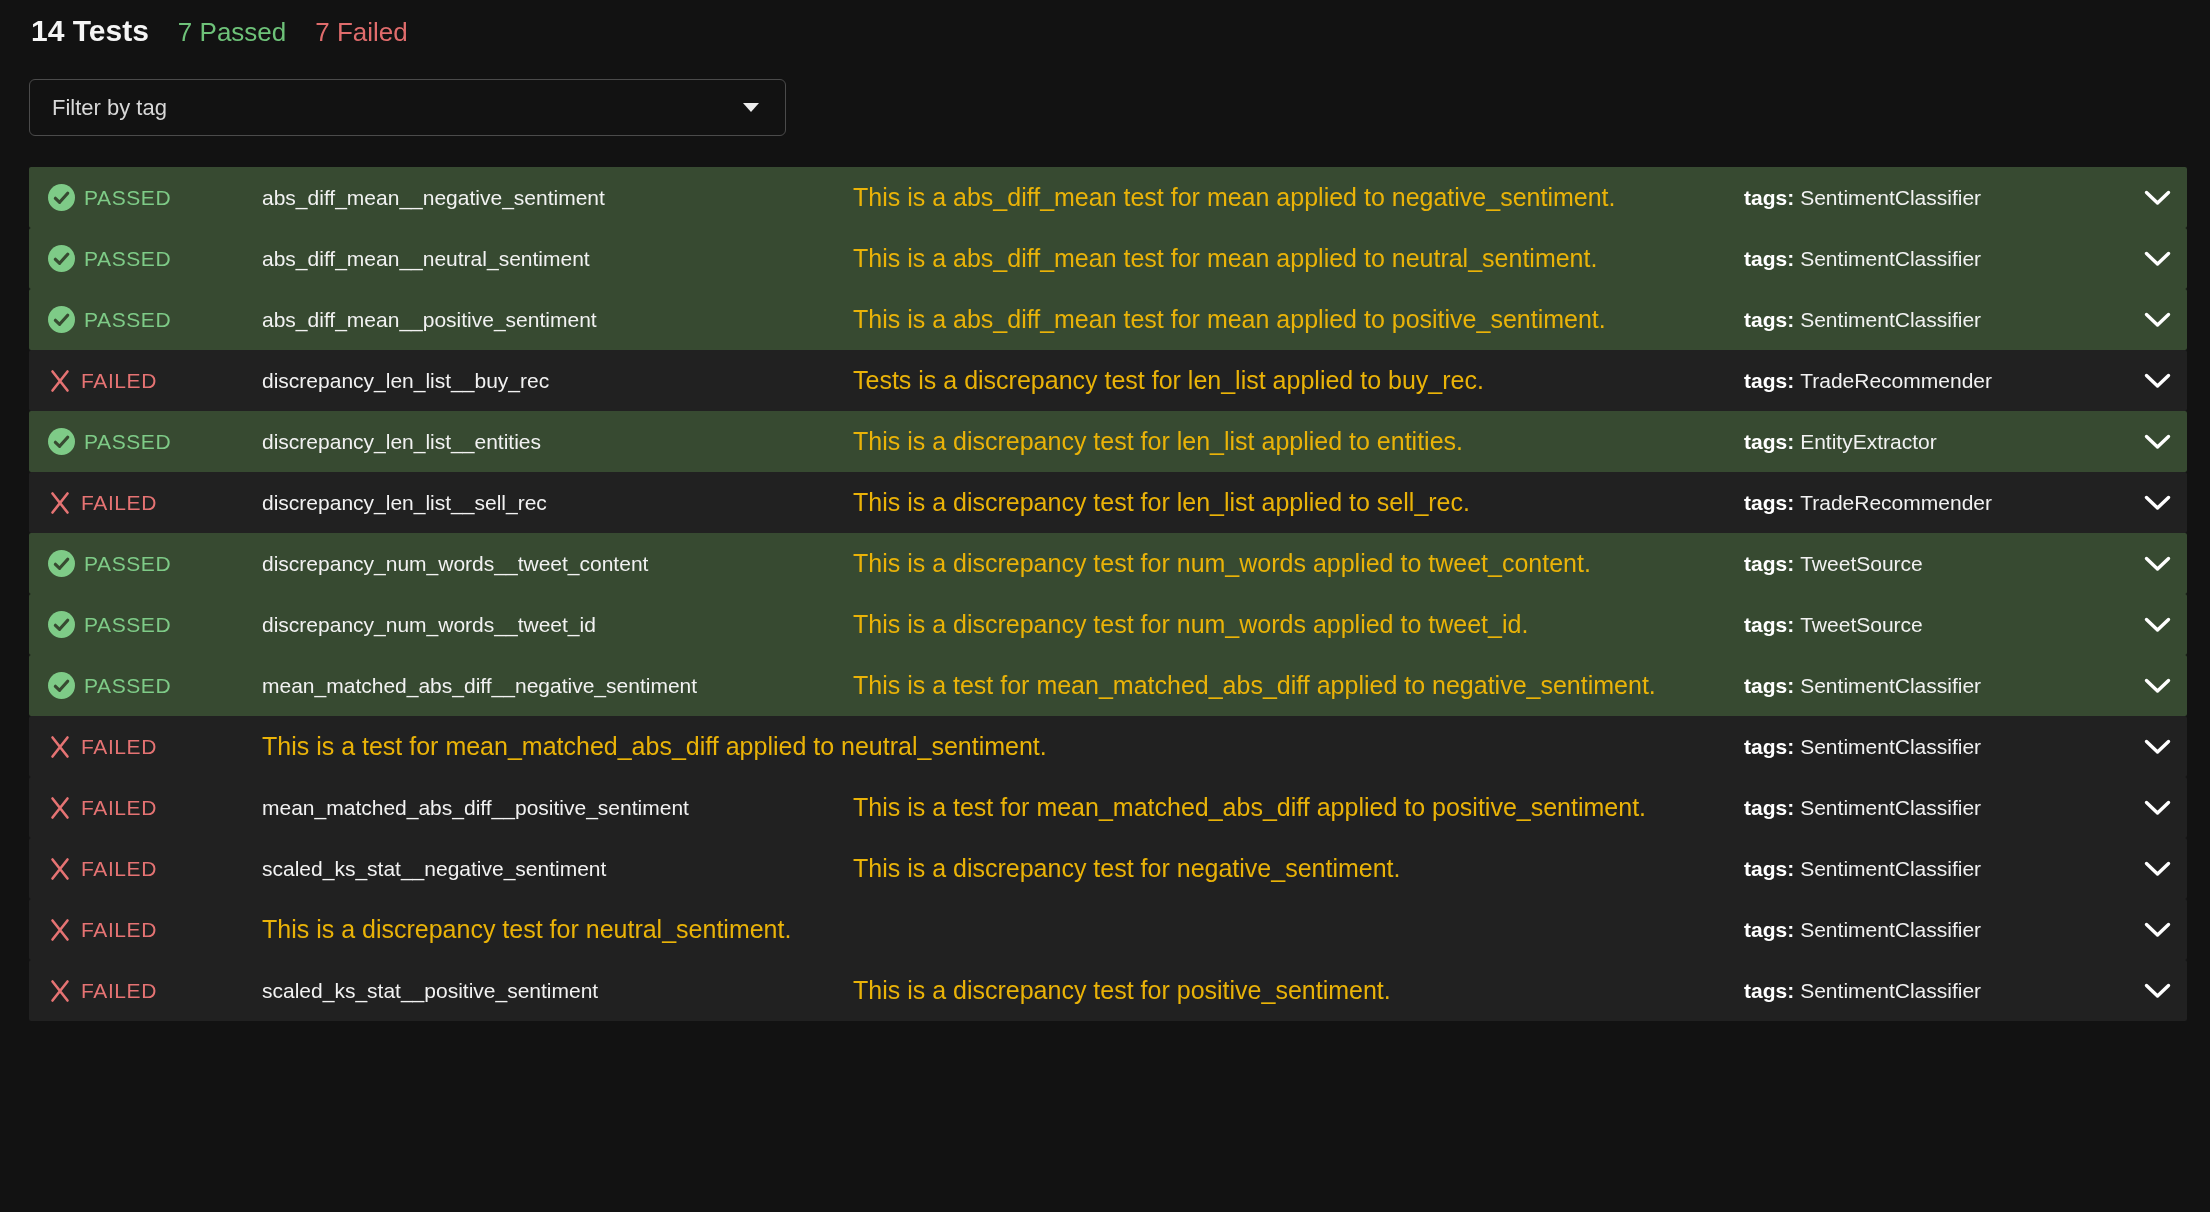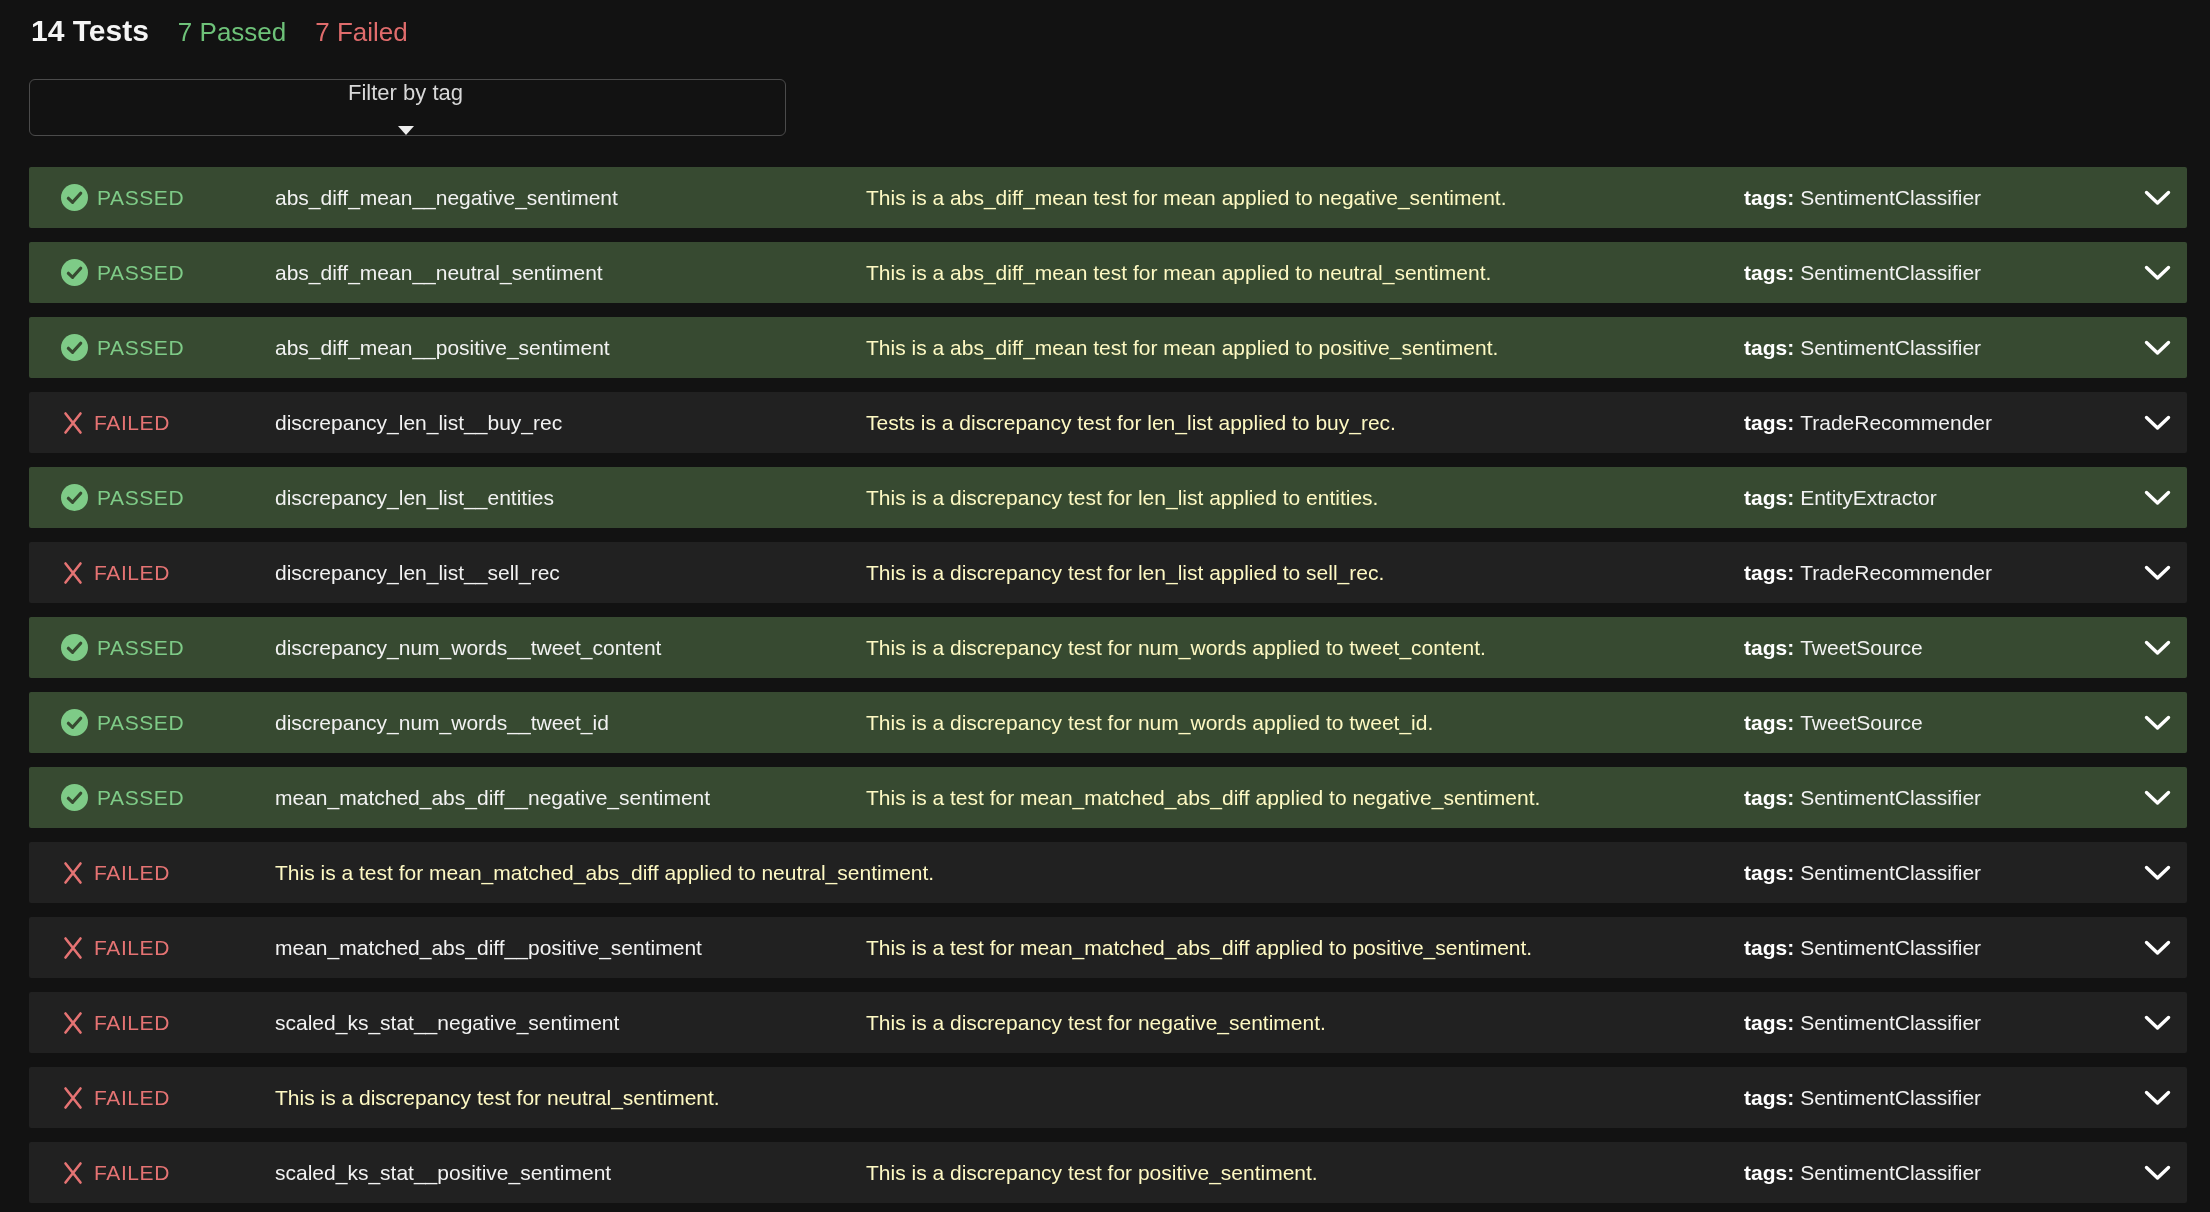--- a/index.html
+++ b/index.html
@@ -28,47 +28,46 @@
   .summary-failed{font-size:26px;color:var(--header-failed,#e06c6c);}
 
   .filter{
     margin:30px 0 0 29px;
     width:757px;height:57px;
     border:1px solid #4b4b4b;border-radius:6px;
     display:flex;align-items:center;justify-content:space-between;
     padding:0 26px 0 22px;
     font-size:22px;color:#d8d8d8;
     cursor:pointer;
-    flex-direction:column;
   }
   .caret{
     width:0;height:0;
     border-left:8px solid transparent;
     border-right:8px solid transparent;
     border-top:9px solid #ededed;
   }
 
   .list{margin:31px 0 0 29px;width:2158px;}
   .row{
-    height:61px;margin-bottom:14px;
+    height:61px;
     display:flex;align-items:center;
-    padding-left:32px;
+    padding-left:19px;
     border-radius:2px;
   }
   .row.passed{background:var(--passed-row-bg,#374a31);}
   .row.failed{background:var(--failed-row-bg,#212121);}
 
   .cell-status{width:214px;display:flex;align-items:center;gap:9px;flex:none;}
   .icon{display:flex;align-items:center;}
   .status-label{font-size:21px;letter-spacing:.6px;}
   .row.passed .status-label{color:var(--passed-accent,#7ecb87);}
   .row.failed .status-label{color:var(--failed-accent,#e57373);}
 
   .cell-name{width:591px;flex:none;font-size:21px;color:#f2f2f2;white-space:nowrap;overflow:hidden;}
-  .cell-desc{flex:1;font-size:21px;color:#fef9c3;white-space:nowrap;overflow:hidden;}
+  .cell-desc{flex:1;font-size:25px;color:#eab308;white-space:nowrap;overflow:hidden;}
   .cell-tags{width:381px;flex:none;font-size:21px;color:#f2f2f2;white-space:nowrap;}
   .tags-prefix{font-weight:bold;color:#ffffff;margin-right:6px;}
   .chevron-wrap{width:62px;flex:none;display:flex;justify-content:flex-end;padding-right:16px;cursor:pointer;}
 </style>
 </head>
 <body>
 
 <div class="header">
   <span class="title">14 Tests</span>
   <span class="summary-passed">7 Passed</span>

